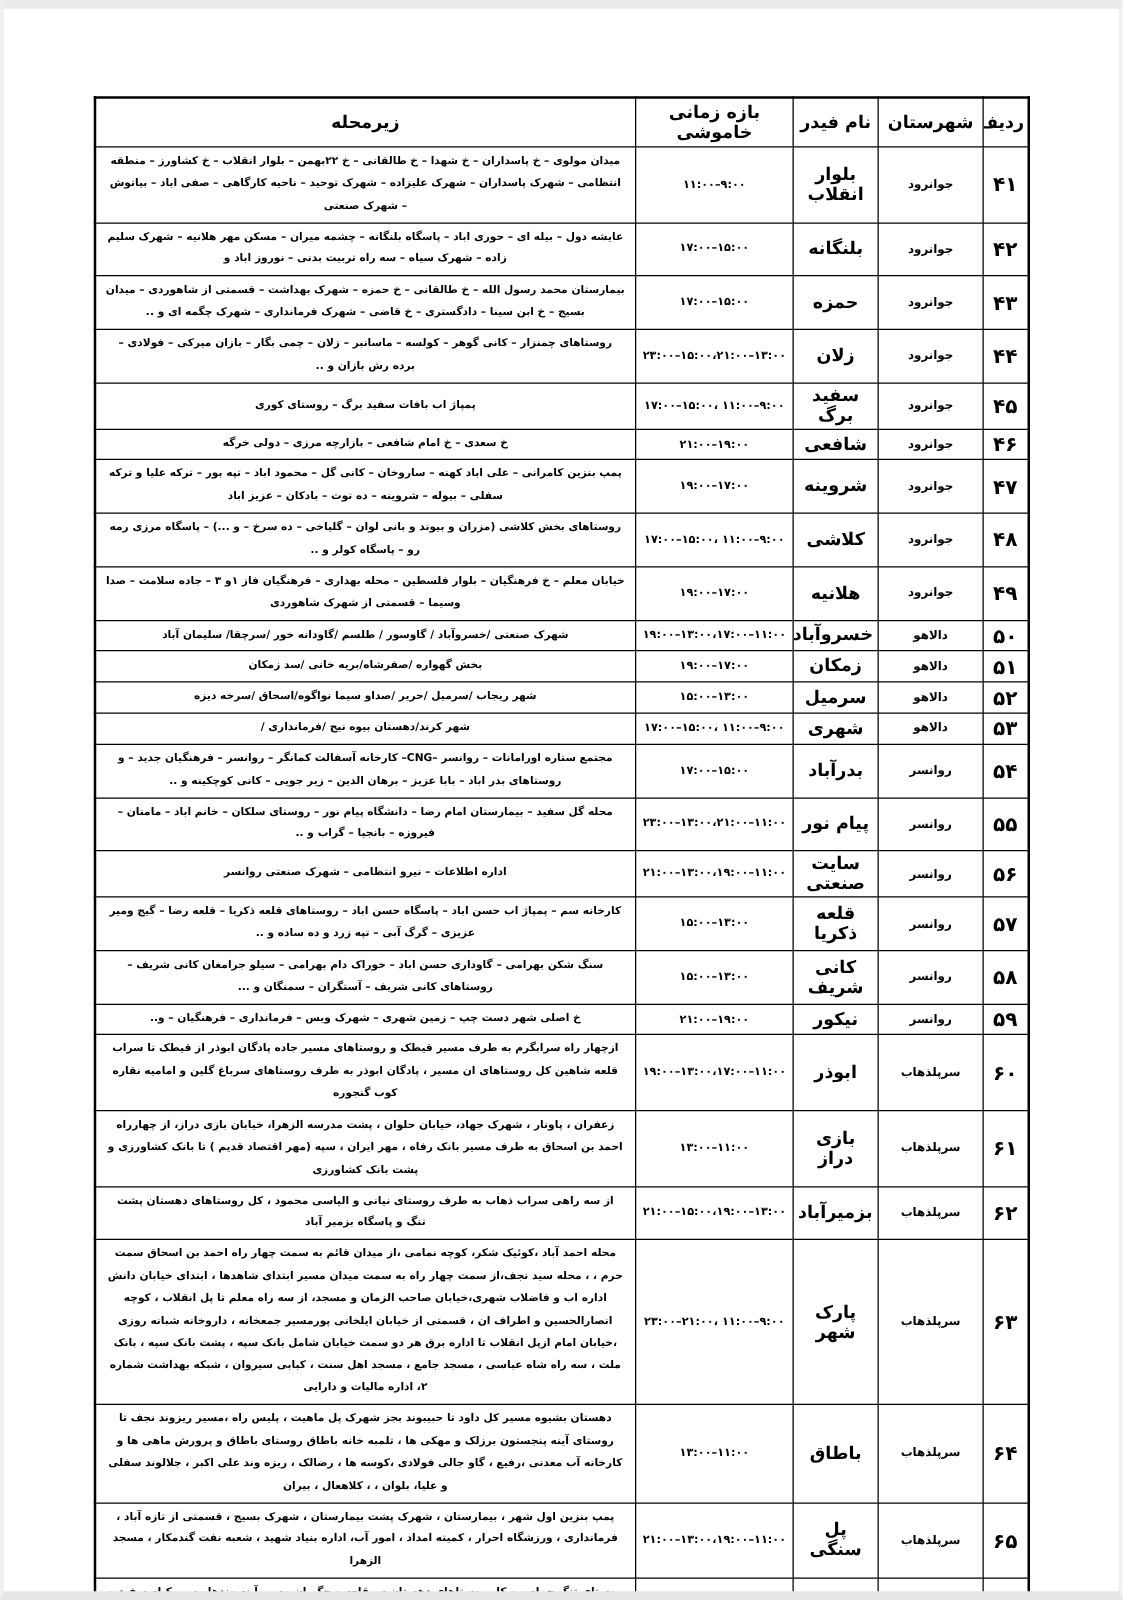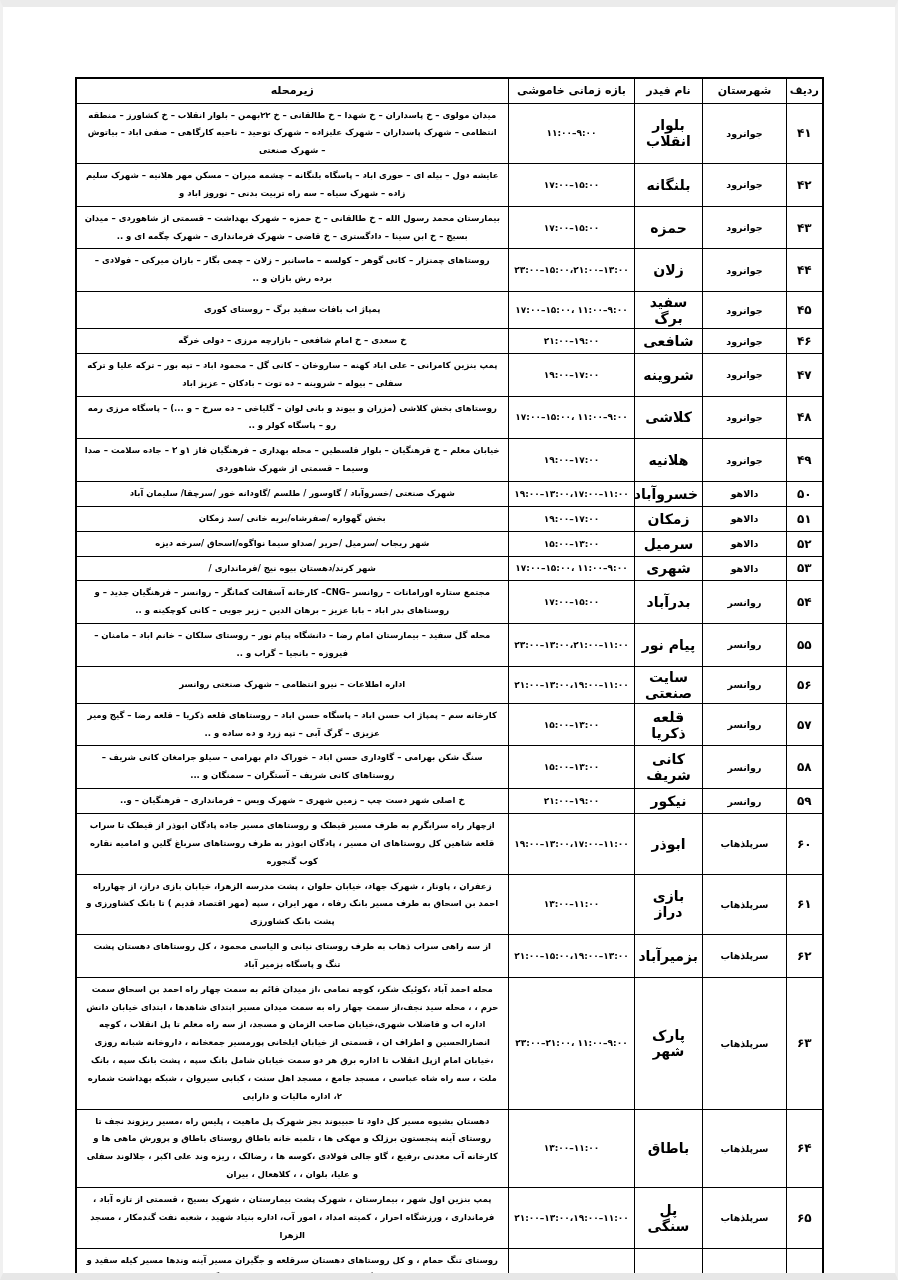--- a/index.html
+++ b/index.html
@@ -30,25 +30,25 @@
     font-weight: bold;
   }
   .outage th, .outage td {
     border: 1.5px solid #000;
     text-align: center;
     vertical-align: middle;
     padding: 2px 4px;
     overflow: hidden;
   }
   .outage th {
-    font-size: 11px;
+    font-size: 14px;
     height: 25px;
     padding: 3px 2px;
   }
-  td.c-idx    { font-size: 12px; }
+  td.c-idx    { font-size: 16px; }
   td.c-county { font-size: 9.5px; margin-top: 42px; }
   td.c-feeder { font-size: 14px; }
   td.c-time   { font-size: 9px; white-space: nowrap; letter-spacing: -0.2px; }
   td.c-area   { font-size: 8.5px; line-height: 2.1; padding: 3px 8px; margin-left: 40px; }
 </style>
 </head>
 <body>
 
 <div class="photo">
   <table class="outage">

